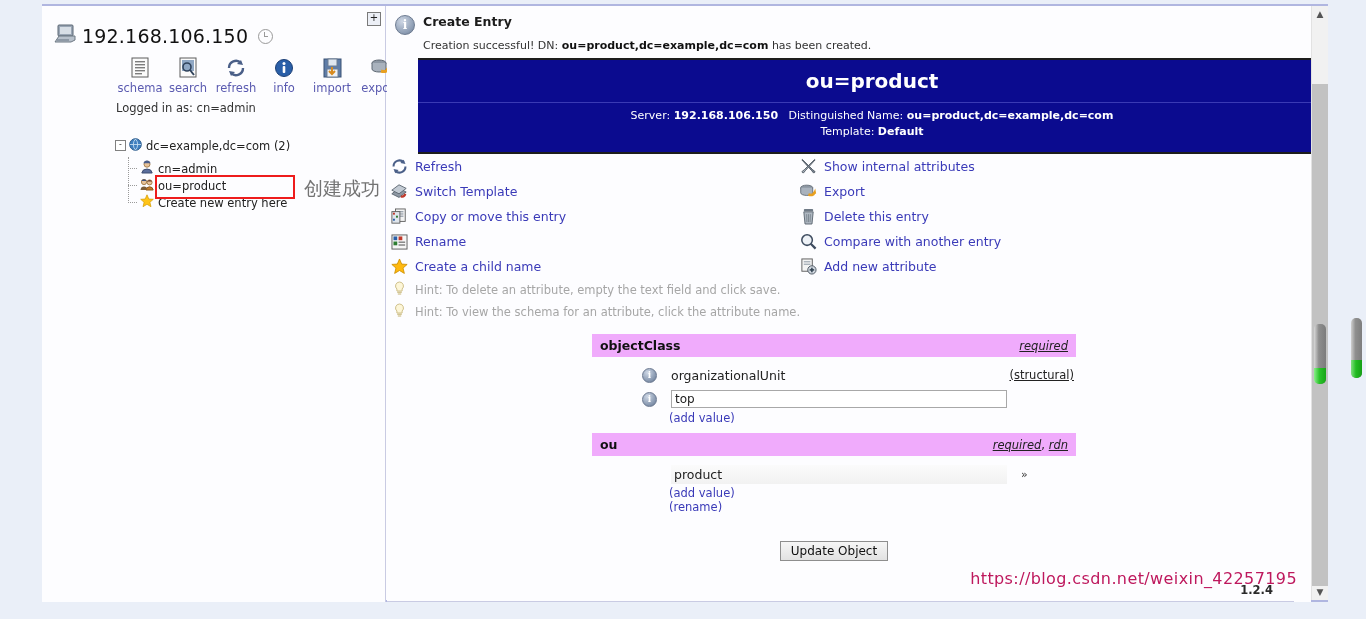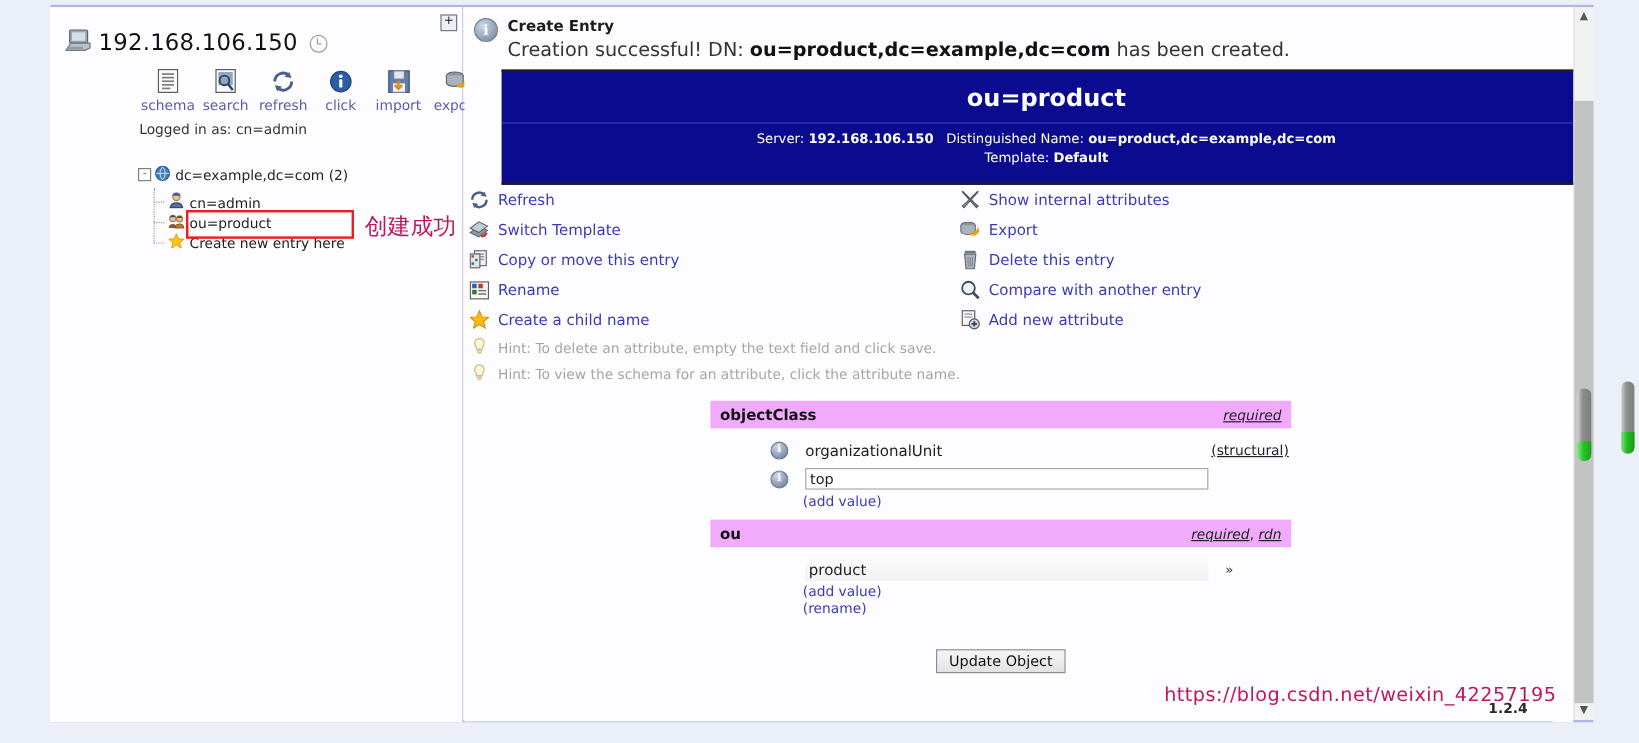--- a/index.html
+++ b/index.html
@@ -139,36 +139,36 @@
   .tree-label { margin-left: 4px; }
 
   .red-box {
     position: absolute; left: 113px; top: 169px;
     width: 140px; height: 24px;
     border: 2px solid #ee1c1c; box-sizing: border-box;
     pointer-events: none;
   }
   .annotation-cn {
     position: absolute; left: 262px; top: 170px;
-    font-size: 19px; color: #be185d;
+    font-size: 19px; color: #737373;
     font-family: "DejaVu Sans", sans-serif;
   }
 
   
   .right-panel {
     position: absolute; left: 345px; top: 0; right: 17px; height: 596px;
     background: #fdfdff; overflow: hidden;
   }
 
   .notice {
     position: absolute; left: 8px; top: 8px; right: 10px;
     display: flex; gap: 8px;
   }
   .notice-text .t1 { font-size: 12.5px; font-weight: bold; color:#1c1c1c; }
-  .notice-text .t2 { font-size: 16px; color:#333; margin-top: 3px; }
+  .notice-text .t2 { font-size: 11px; color:#333; margin-top: 10px; }
   .notice-text .t2 b { color:#111; }
 
   .info-icon-lg {
     width: 18px; height: 18px; border-radius: 50%;
     background: radial-gradient(circle at 35% 30%, #cdd6e4, #8b9bb2 70%, #64748a);
     border: 1px solid #6d7b91;
     color:#fff; font-weight:bold; font-size:12px; line-height:18px;
     text-align:center; font-family:"DejaVu Serif", serif; flex:none; margin-top:1px;
   }
 
@@ -347,21 +347,21 @@
         </div>
 
         <div class="tb-item">
           <div class="tb-icon">
             <svg width="20" height="20" viewBox="0 0 20 20">
               <circle cx="10" cy="10" r="8.5" fill="#2a5fa8" stroke="#1d4076"></circle>
               <circle cx="10" cy="5.6" r="1.5" fill="#fff"></circle>
               <rect x="8.7" y="8" width="2.6" height="7" rx="1" fill="#fff"></rect>
             </svg>
           </div>
-          <div class="tb-label">click</div>
+          <div class="tb-label">info</div>
         </div>
 
         <div class="tb-item">
           <div class="tb-icon">
             <svg width="19" height="20" viewBox="0 0 19 20">
               <rect x="1" y="1" width="17" height="18" fill="#5f7da8" stroke="#3a5275"></rect>
               <rect x="5" y="1" width="9" height="7" fill="#dfe6ef" stroke="#6e7e93"></rect>
               <rect x="4" y="11" width="11" height="8" fill="#eef2f7" stroke="#6e7e93"></rect>
               <path d="M9 9 L9 16 M6 13 L9 16 L12 13" stroke="#d88b20" stroke-width="2" fill="none"></path>
             </svg>

